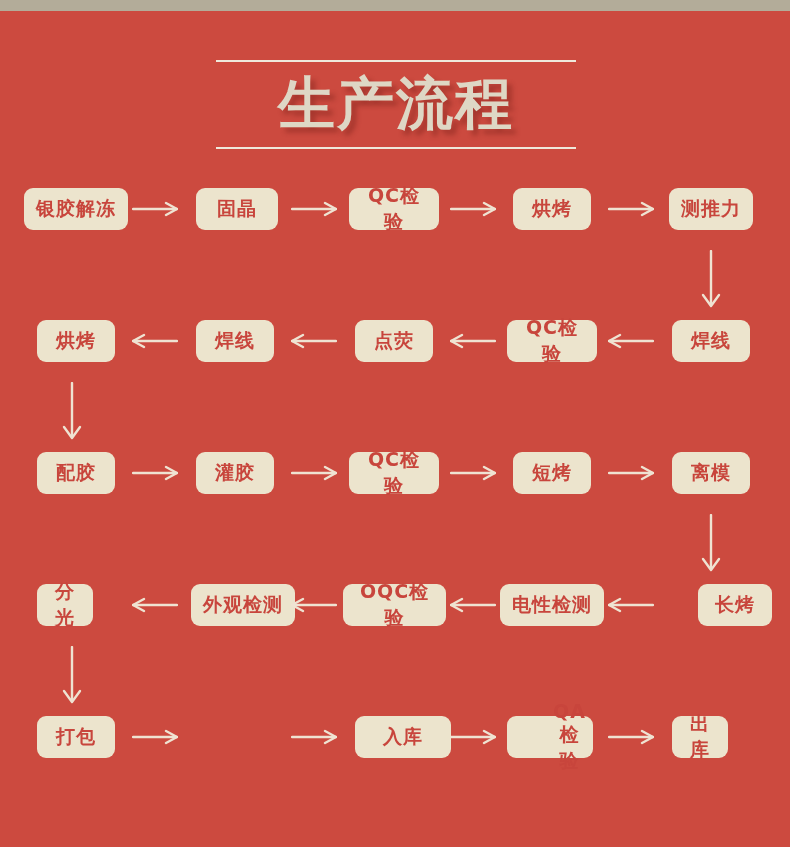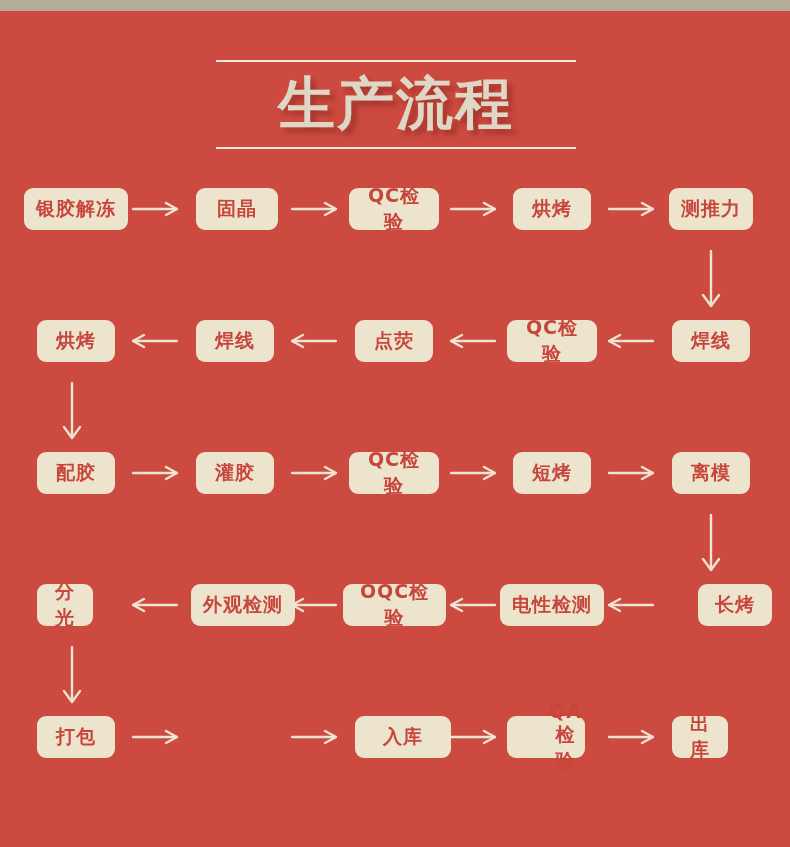--- a/index.html
+++ b/index.html
@@ -228,21 +228,21 @@
         <svg width="46" height="18" viewBox="0 0 46 18">
           <line x1="1" y1="9" x2="45" y2="9" stroke="#efe3d2" stroke-width="2.4" stroke-linecap="round"></line>
           <polyline points="12,3 1,9 12,15" fill="none" stroke="#efe3d2" stroke-width="2.4" stroke-linecap="round" stroke-linejoin="round"></polyline>
         </svg>
       </div>
     </div>
 
   <div class="row" id="row-4" style="top: 716px;">
       <div class="node" style="width: 78px; left: 37px; text-align: right;">打包</div>
       <div class="node" style="width: 96px; left: 355px;">入库</div>
-      <div class="node" style="width: 78px; left: 507px; padding-left: 48px;">QA检验</div>
+      <div class="node" style="width: 86px; left: 507px; padding-left: 48px;">QA检验</div>
       <div class="node" style="width: 56px; left: 672px;">出库</div>
       <div class="h-arrow" style="left: 132px;">
         <svg width="46" height="18" viewBox="0 0 46 18">
           <line x1="1" y1="9" x2="45" y2="9" stroke="#efe3d2" stroke-width="2.4" stroke-linecap="round"></line>
           <polyline points="34,3 45,9 34,15" fill="none" stroke="#efe3d2" stroke-width="2.4" stroke-linecap="round" stroke-linejoin="round"></polyline>
         </svg>
       </div>
       <div class="h-arrow" style="left: 291px;">
         <svg width="46" height="18" viewBox="0 0 46 18">
           <line x1="1" y1="9" x2="45" y2="9" stroke="#efe3d2" stroke-width="2.4" stroke-linecap="round"></line>

